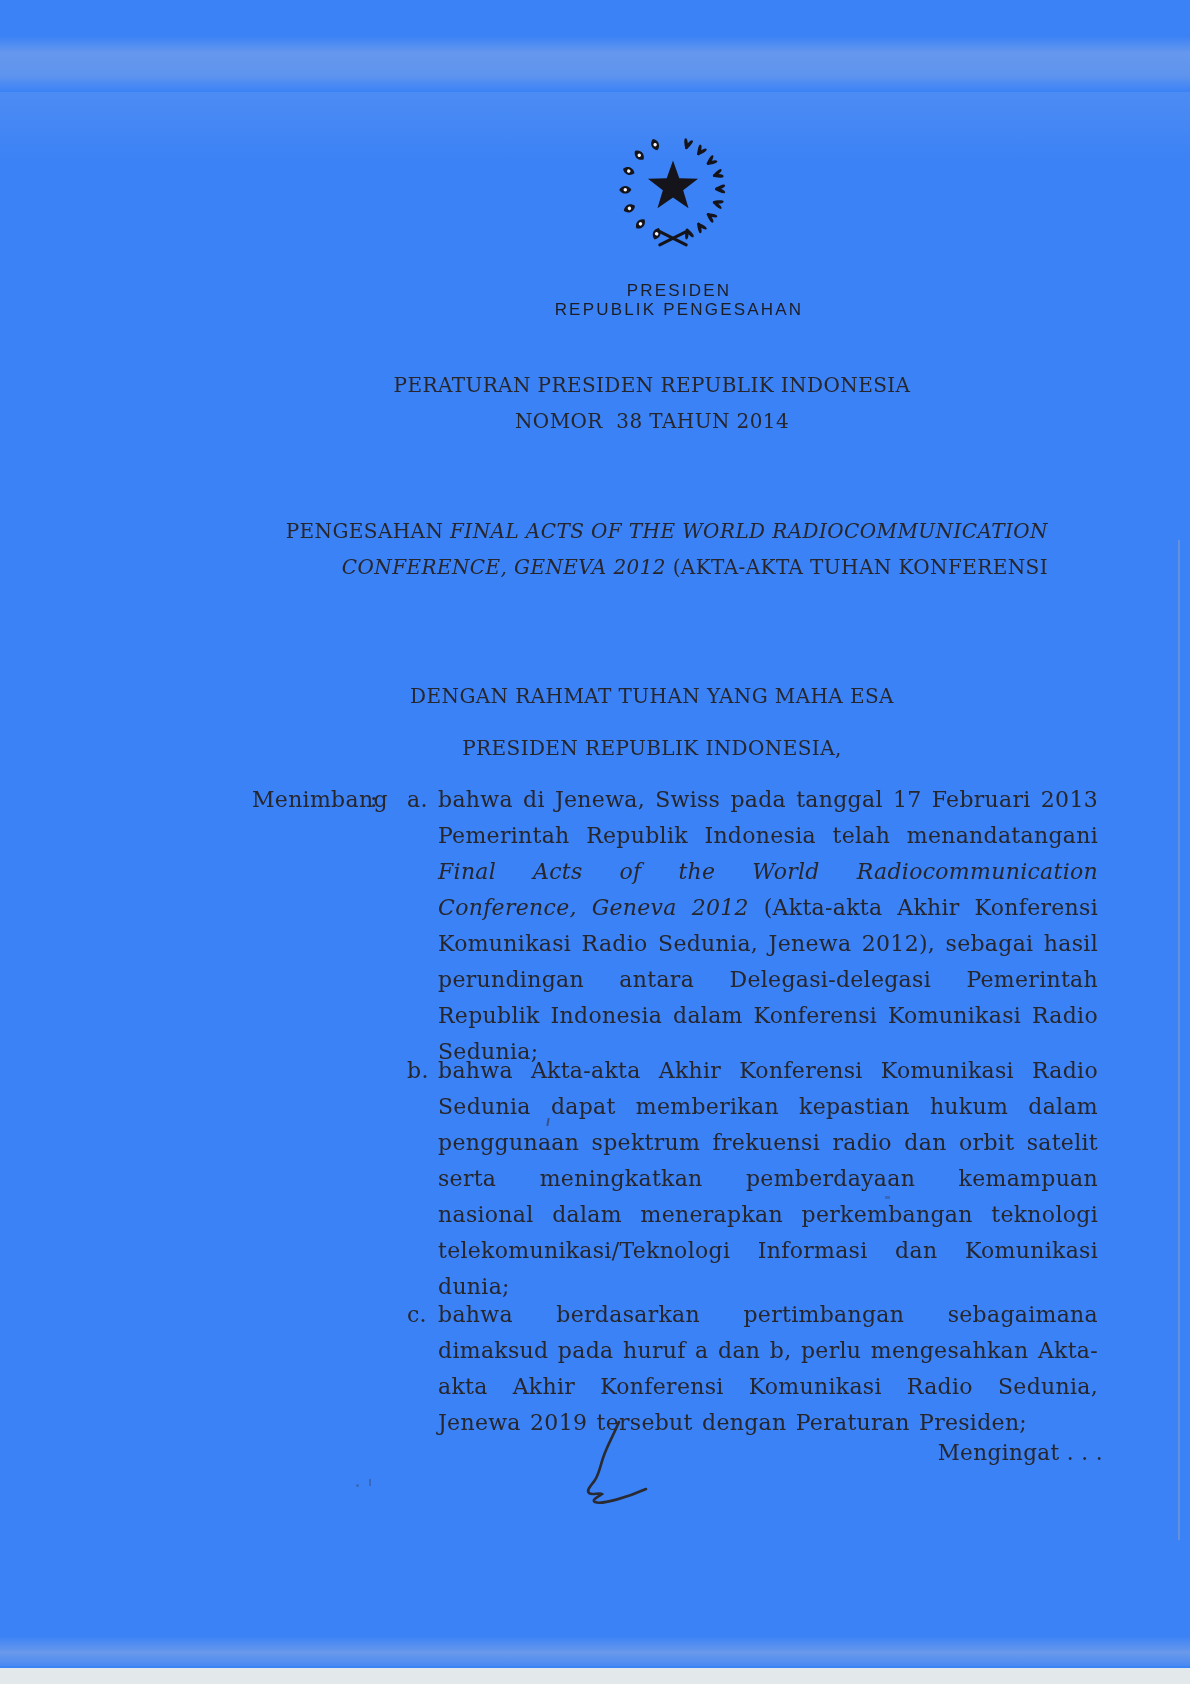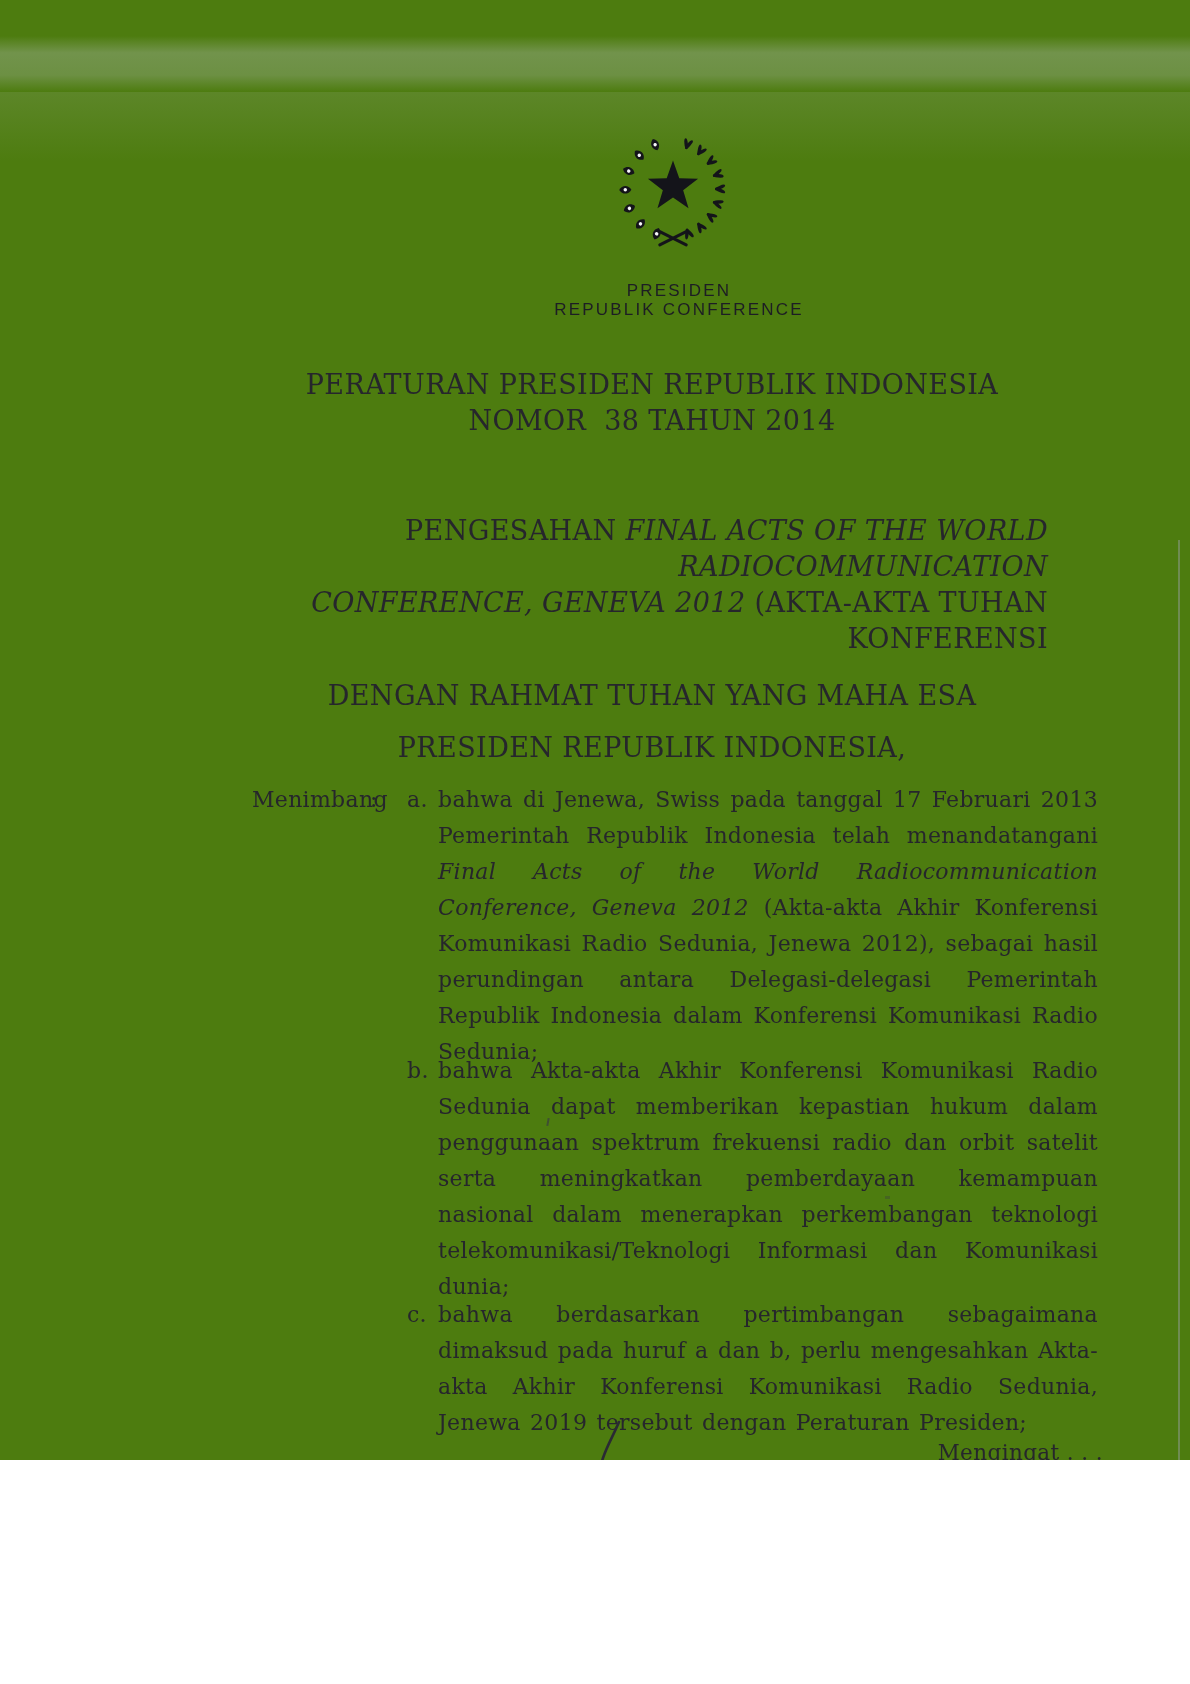--- a/index.html
+++ b/index.html
@@ -1,19 +1,19 @@
 <!DOCTYPE html>
 <html><head>
 <meta charset="utf-8">
 <style>
   html,body{margin:0;padding:0;}
   .page{
     position:relative;
-    width:1190px;height:1460px;
-    background:#4d7c0f;
+    width:1190px;height:1684px;
+    background:#3b82f6;
     overflow:hidden;
     font-family:"DejaVu Serif", serif;
     color:#26262c;
   }
   
   .band{position:absolute;left:0;width:100%;pointer-events:none;}
   .band-top{top:36px;height:56px;background:linear-gradient(180deg,rgba(198,201,216,0) 0%,rgba(198,201,216,.30) 30%,rgba(198,201,216,.26) 70%,rgba(198,201,216,0) 100%);}
   .band-top2{top:92px;height:70px;background:linear-gradient(180deg,rgba(205,208,222,.12),rgba(205,208,222,0));}
   .band-bottom{top:1636px;height:30px;background:linear-gradient(180deg,rgba(195,198,214,0) 0%,rgba(195,198,214,.34) 55%,rgba(195,198,214,.10) 100%);}
   .strip-bottom{top:1668px;height:16px;background:#f6f4ea;opacity:.9;}
@@ -22,21 +22,21 @@
   .emblem{position:absolute;left:607px;top:126px;width:132px;height:132px;}
   
   .letterhead{
     position:absolute;left:479px;top:281px;width:400px;
     text-align:center;
     font-family:"Liberation Sans", sans-serif;
     font-size:17px;line-height:19px;letter-spacing:2.2px;
     color:#1d1d24;
   }
   
-  .cblock{position:absolute;left:252px;width:800px;text-align:center;font-size:27px;line-height:36px;letter-spacing:.4px;}
+  .cblock{position:absolute;left:252px;width:800px;text-align:center;font-size:20px;line-height:36px;letter-spacing:.4px;}
   .title-block{top:367px;}
   .subject-block{top:513px;left:248px;text-align:right;}
   .invocation{top:678px;}
   .authority{top:730px;}
   .pre{white-space:pre-wrap;}
   .it{font-style:italic;}
   
   .crow{position:absolute;left:252px;width:846px;display:flex;font-size:22px;line-height:36px;letter-spacing:.3px;word-spacing:2px;}
   .crow .lbl{width:118px;flex:none;}
   .crow .colsep{width:37px;flex:none;}
@@ -128,21 +128,21 @@
       <g transform="translate(65 62) rotate(161) translate(0 -47)">
           <use href="#grain"></use>
         </g>
     </g>
     <polygon points="65,34 71.2,51.5 89.7,52 75,63.2 80.3,81 65,70.5 49.7,81 55,63.2 40.3,52 58.8,51.5" fill="#14141a"></polygon>
     <path d="M52 104 L78 117 M78 104 L52 117" stroke="#14141a" stroke-width="3" stroke-linecap="round" fill="none"></path>
   </svg>
 
   <div class="letterhead">
     <div>PRESIDEN</div>
-    <div>REPUBLIK CONFERENCE</div>
+    <div>REPUBLIK PENGESAHAN</div>
   </div>
 
   <div class="cblock title-block">
     <div>PERATURAN PRESIDEN REPUBLIK INDONESIA</div>
     <div class="pre">NOMOR  38 TAHUN 2014</div>
   </div>
 
   <div class="cblock subject-block">
     <div><span>PENGESAHAN </span><span class="it">FINAL ACTS OF THE WORLD RADIOCOMMUNICATION</span></div>
     <div><span class="it">CONFERENCE, GENEVA 2012 </span><span>(AKTA-AKTA TUHAN KONFERENSI</span></div>

